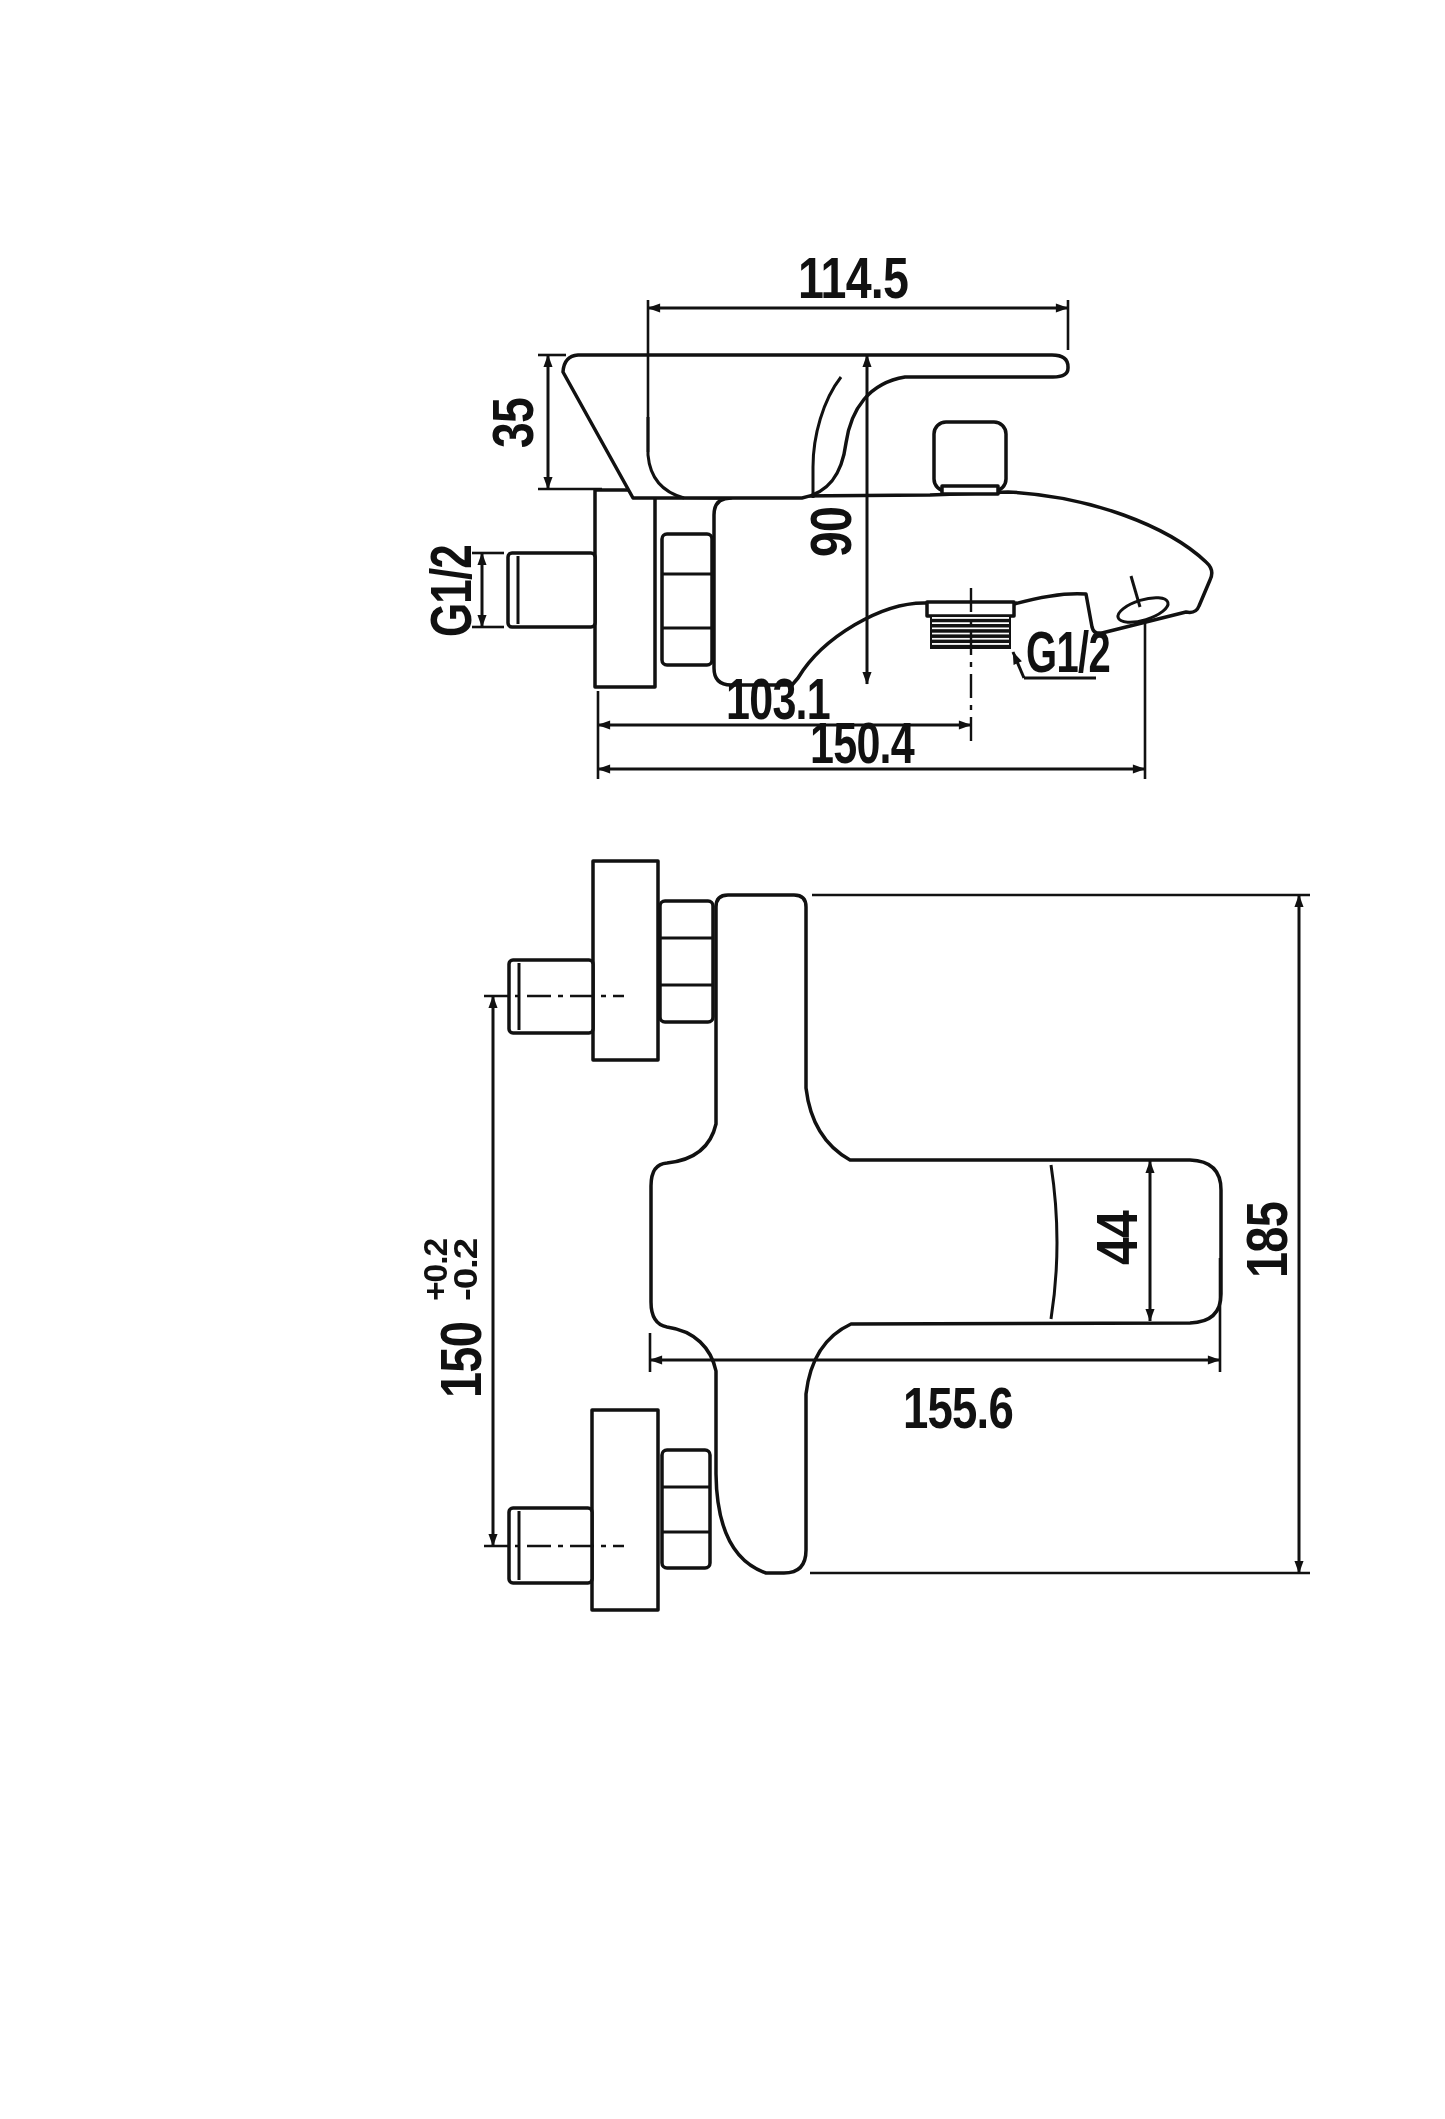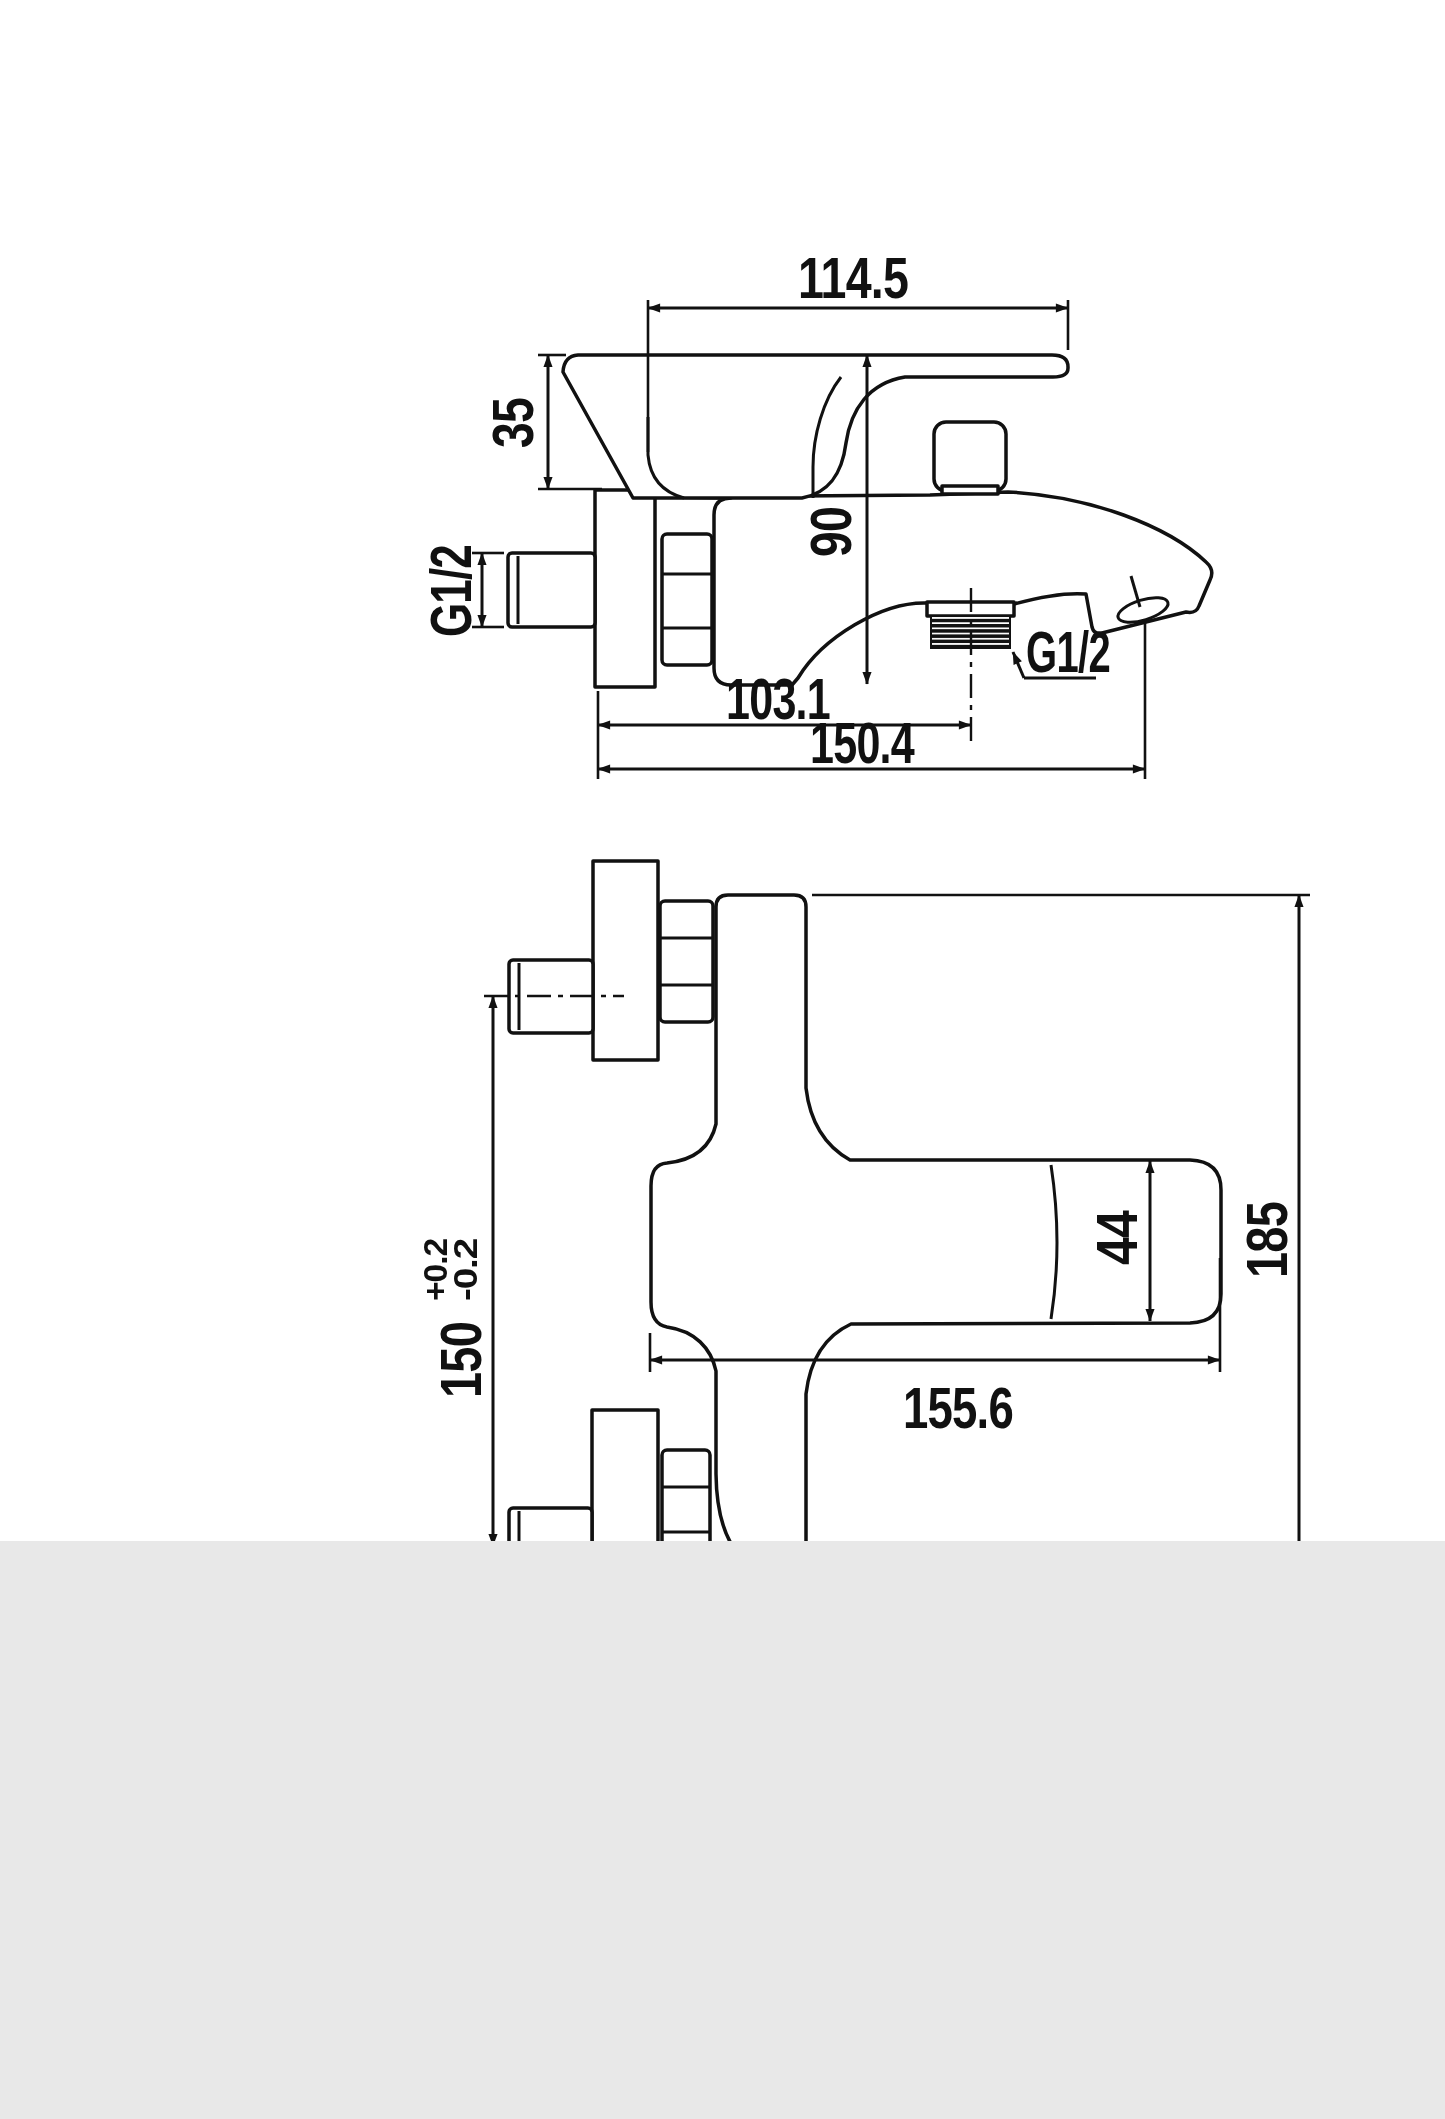--- a/index.html
+++ b/index.html
@@ -1,17 +1,17 @@
 <!DOCTYPE html>
 <html><head>
 <meta charset="utf-8">
 <style>
   html,body{margin:0;padding:0;background:#e8e8e8;}
   .sheet{
-    width:1445px;height:1541px;background:#ffffff;position:relative;margin:0 auto;
+    width:1445px;height:2119px;background:#ffffff;position:relative;margin:0 auto;
     font-family:"Liberation Sans", sans-serif;
   }
   svg{position:absolute;left:0;top:0;}
   .part{fill:#ffffff;stroke:#111111;stroke-width:3.5;stroke-linejoin:round;}
   .iline{fill:none;stroke:#111111;stroke-width:3;stroke-linejoin:round;}
   .dim{stroke:#111111;stroke-width:3;fill:none;}
   .ext{stroke:#111111;stroke-width:2.6;fill:none;}
   .cl{stroke:#111111;stroke-width:2.4;fill:none;stroke-dasharray:24 7 5 7;}
   .dtxt{fill:#111111;font-weight:bold;font-size:58px;letter-spacing:-1px;}
   .dtxt-s{fill:#111111;font-weight:bold;font-size:33px;letter-spacing:-1px;}

